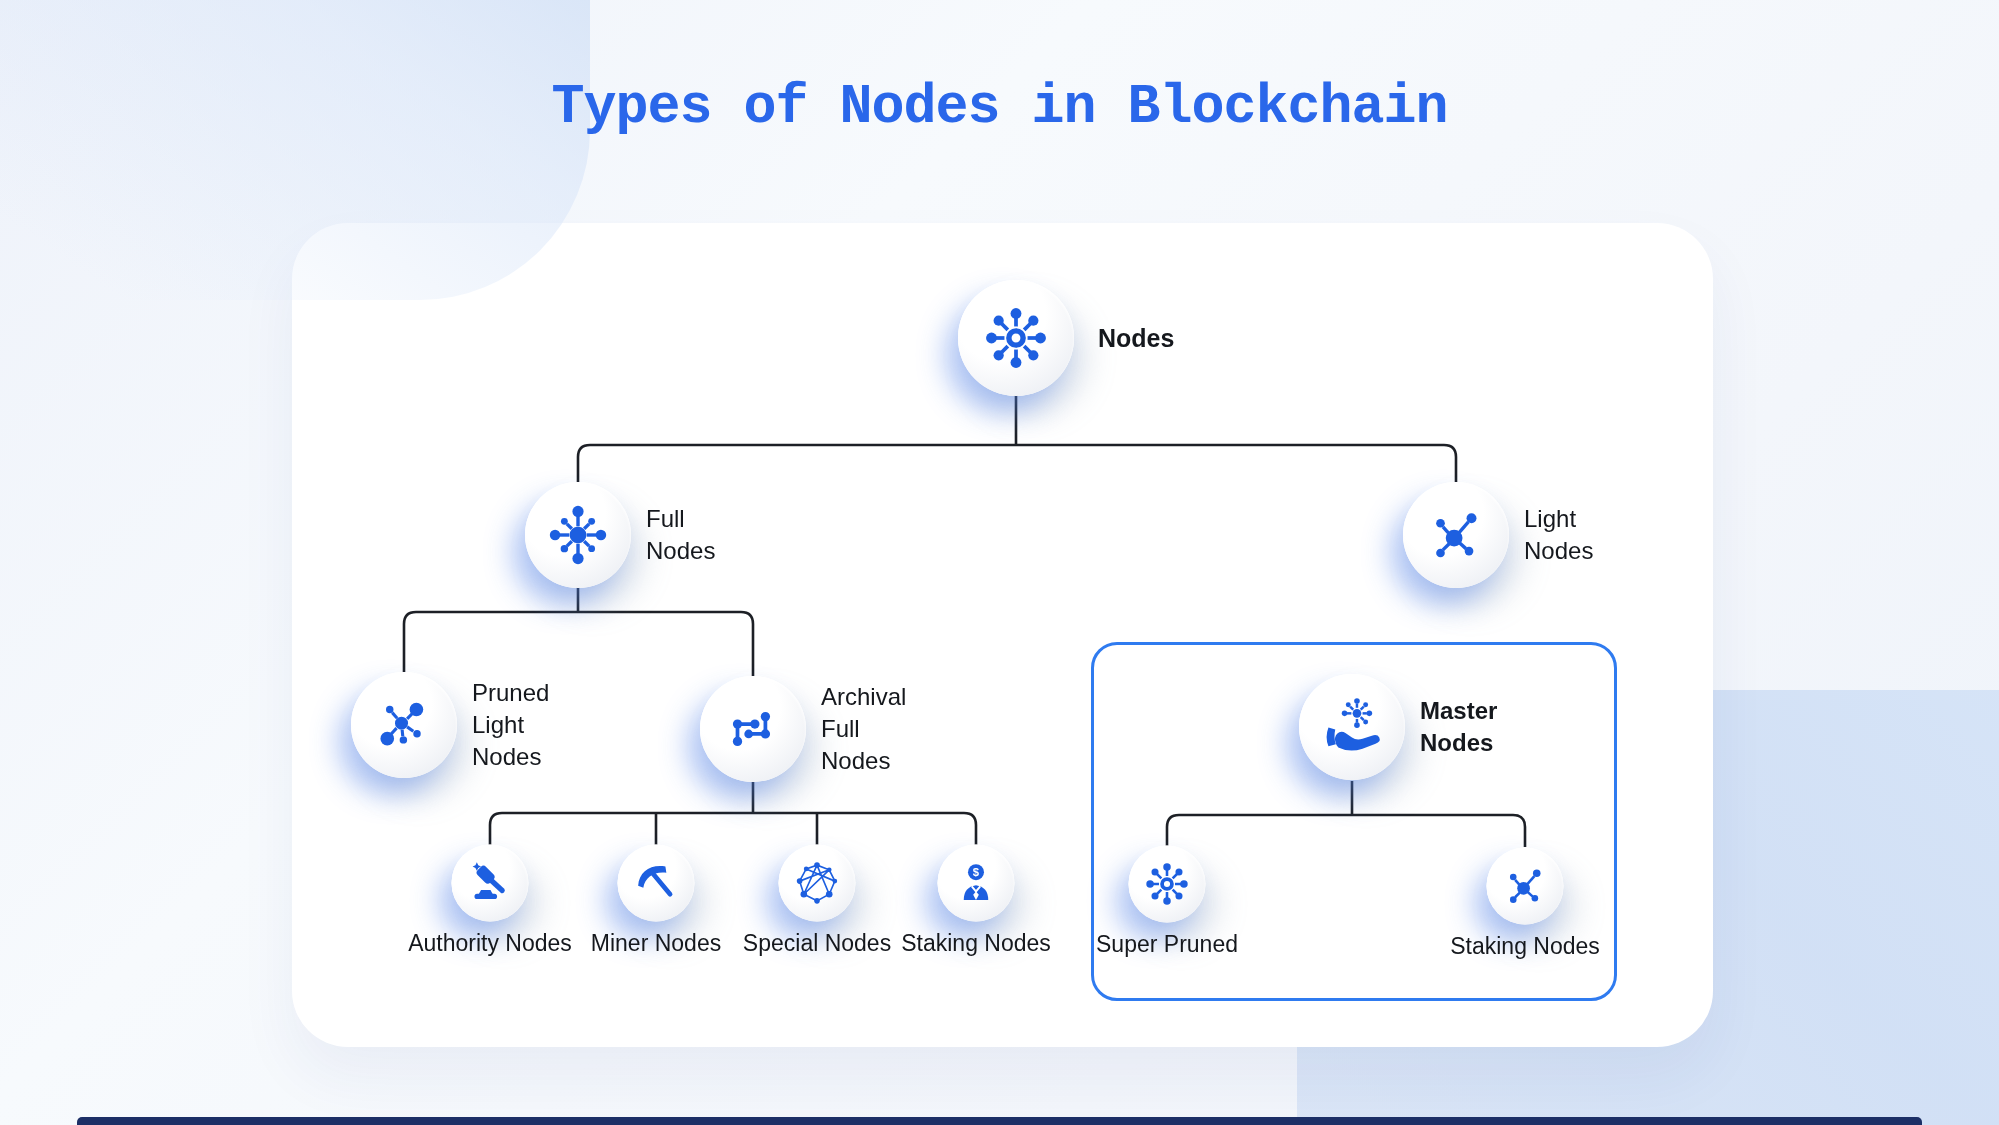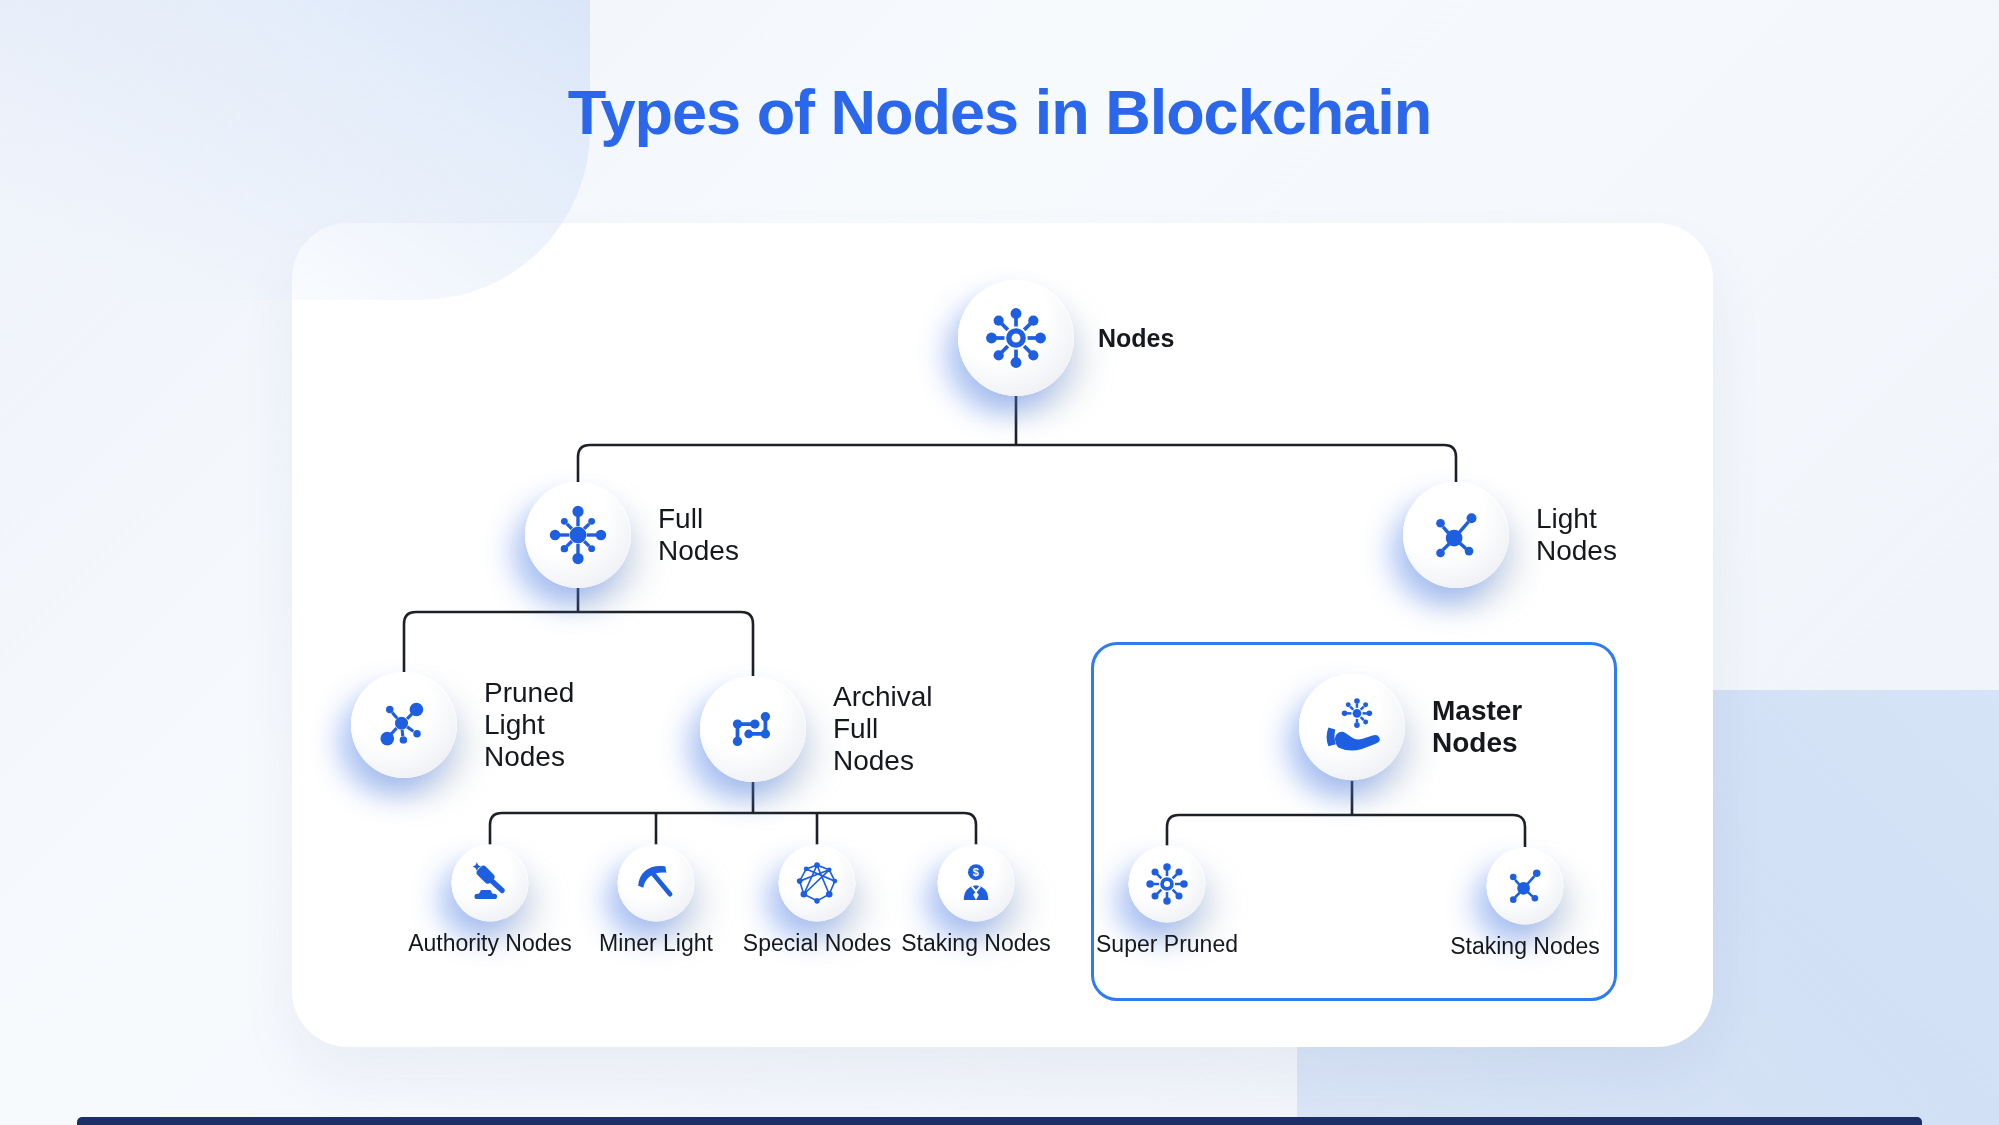--- a/index.html
+++ b/index.html
@@ -11,21 +11,21 @@
   .blob-tl{position:absolute;left:-170px;top:-300px;width:760px;height:600px;z-index:5;
            border-radius:0 0 170px 0;pointer-events:none;
            background:linear-gradient(215deg,rgba(203,220,244,0.95) 5%,rgba(219,231,249,0.6) 45%,rgba(255,255,255,0) 82%);}
   .blob-br{position:absolute;left:1297px;top:690px;width:760px;height:500px;z-index:1;
            border-radius:150px 0 0 0;
            background:linear-gradient(45deg,rgba(201,218,243,0.55) 0%,rgba(208,223,245,0.95) 60%,rgba(214,228,247,1) 100%);}
   .bottom-bar{position:absolute;left:77px;width:1845px;height:8px;bottom:0;z-index:6;
               background:#1c2f66;border-radius:5px 5px 0 0;}
 
   .title{position:absolute;left:0;top:76px;width:100%;text-align:center;z-index:6;
-         font-size:63px;font-weight:700;letter-spacing:-1px;color:#2a67ea;}
+         font-size:55px;font-weight:700;letter-spacing:-1px;color:#2a67ea;font-family:Liberation Mono, monospace;}
 
   .card{position:absolute;left:292px;top:223px;width:1421px;height:824px;z-index:2;
         background:#ffffff;border-radius:56px;
         box-shadow:0 30px 60px rgba(30,58,138,0.06);}
 
   .connectors{position:absolute;left:0;top:0;width:1999px;height:1125px;z-index:3;pointer-events:none;}
   .connectors path{fill:none;stroke:#1d2026;stroke-width:2.6px;}
 
   .special-box{position:absolute;left:1091px;top:642px;width:520px;height:353px;z-index:3;
                border:3px solid #2f7bf0;border-radius:26px;background:transparent;}
@@ -36,22 +36,22 @@
           background:radial-gradient(circle at 36% 30%, #ffffff 42%, #f0f2f6 76%, #e6eaf1 100%);
           box-shadow:-13px 17px 28px rgba(55,110,231,0.38), 14px 20px 30px rgba(125,145,175,0.22), inset 0 2px 3px #ffffff;}
   .size-l{width:116px;height:116px;}
   .size-m{width:106px;height:106px;}
   .size-s{width:77px;height:77px;}
   .circle svg{color:#1d5fe0;display:block;}
   .size-l svg{width:68px;height:68px;}
   .size-m svg{width:62px;height:62px;}
   .size-s svg{width:47px;height:47px;}
 
-  .side-label{position:absolute;left:80px;top:0;transform:translateY(-50%);
-              font-size:28px;font-weight:500;color:#15181d;line-height:32px;white-space:pre-line;}
+  .side-label{position:absolute;left:68px;top:0;transform:translateY(-50%);
+              font-size:24px;font-weight:500;color:#15181d;line-height:32px;white-space:pre-line;}
   .below-label{position:absolute;left:0;top:47px;transform:translateX(-50%);
                font-size:23px;font-weight:500;color:#15181d;white-space:nowrap;}
   .bold{font-weight:700;}
 
   #n-root{left:1016px;top:338px;}   #n-root .side-label{left:82px;font-size:25px;}
   #n-full{left:578px;top:535px;}
   #n-light{left:1456px;top:535px;}
   #n-pruned{left:404px;top:725px;}
   #n-archival{left:753px;top:729px;}
   #n-authority{left:490px;top:883px;}
@@ -221,21 +221,21 @@
 
   <div class="node" id="n-miner">
     <div class="circle size-s">
       <svg viewBox="0 0 100 100">
         <g fill="currentColor">
           <path d="M12 56 C14 26 38 10 70 15 L72 28 C46 25 27 37 23 60 Z"></path>
           <line x1="42" y1="28" x2="80" y2="74" stroke="currentColor" stroke-width="10" stroke-linecap="round"></line>
         </g>
       </svg>
     </div>
-    <div class="below-label">Miner Light</div>
+    <div class="below-label">Miner Nodes</div>
   </div>
 
   <div class="node" id="n-master">
     <div class="circle size-s">
       <svg viewBox="0 0 100 100">
         <g stroke="currentColor" stroke-width="3.5" fill="none">
           <path d="M50 12 L76 22 L88 46 L76 74 L50 88 L22 74 L13 46 L27 20 Z"></path>
           <path d="M27 20 L88 46 M76 22 L22 74 M50 12 L76 74 M13 46 L76 22 M50 12 L22 74"></path>
         </g>
         <g fill="currentColor">

